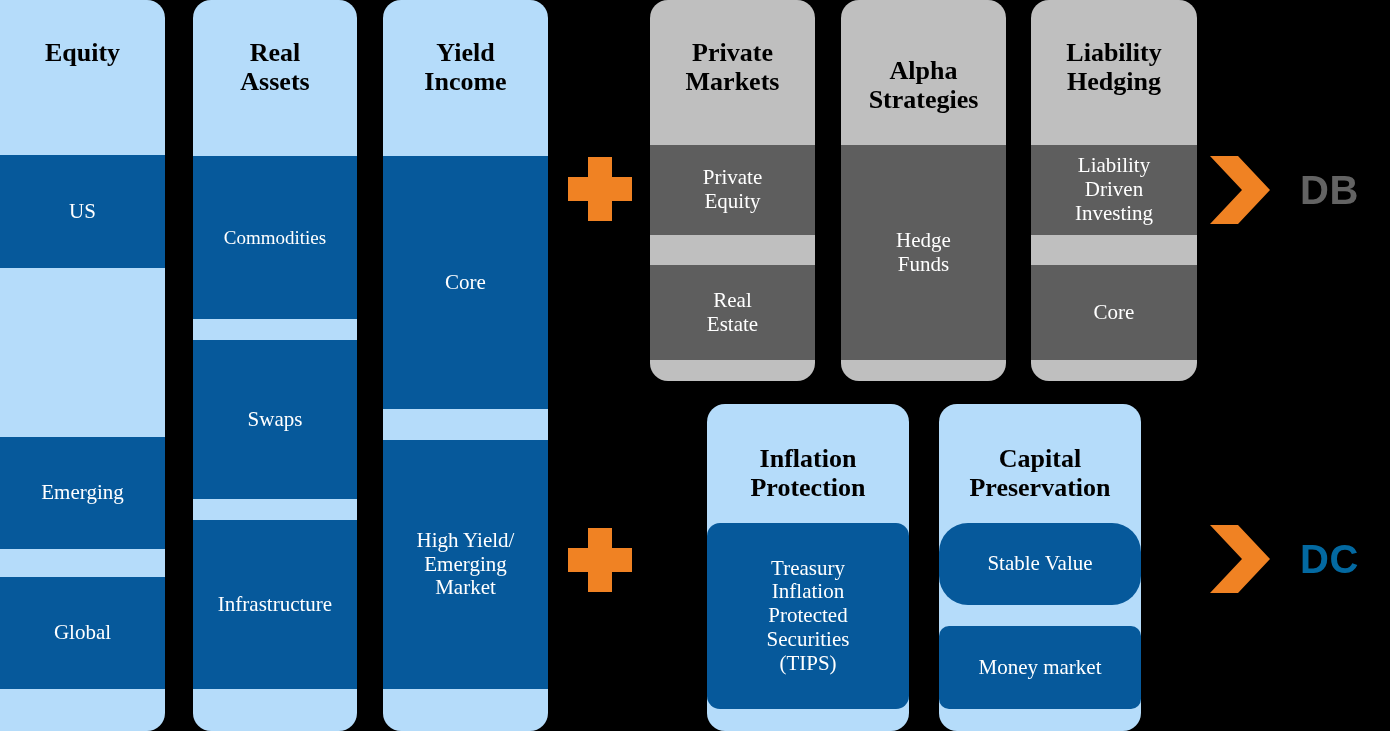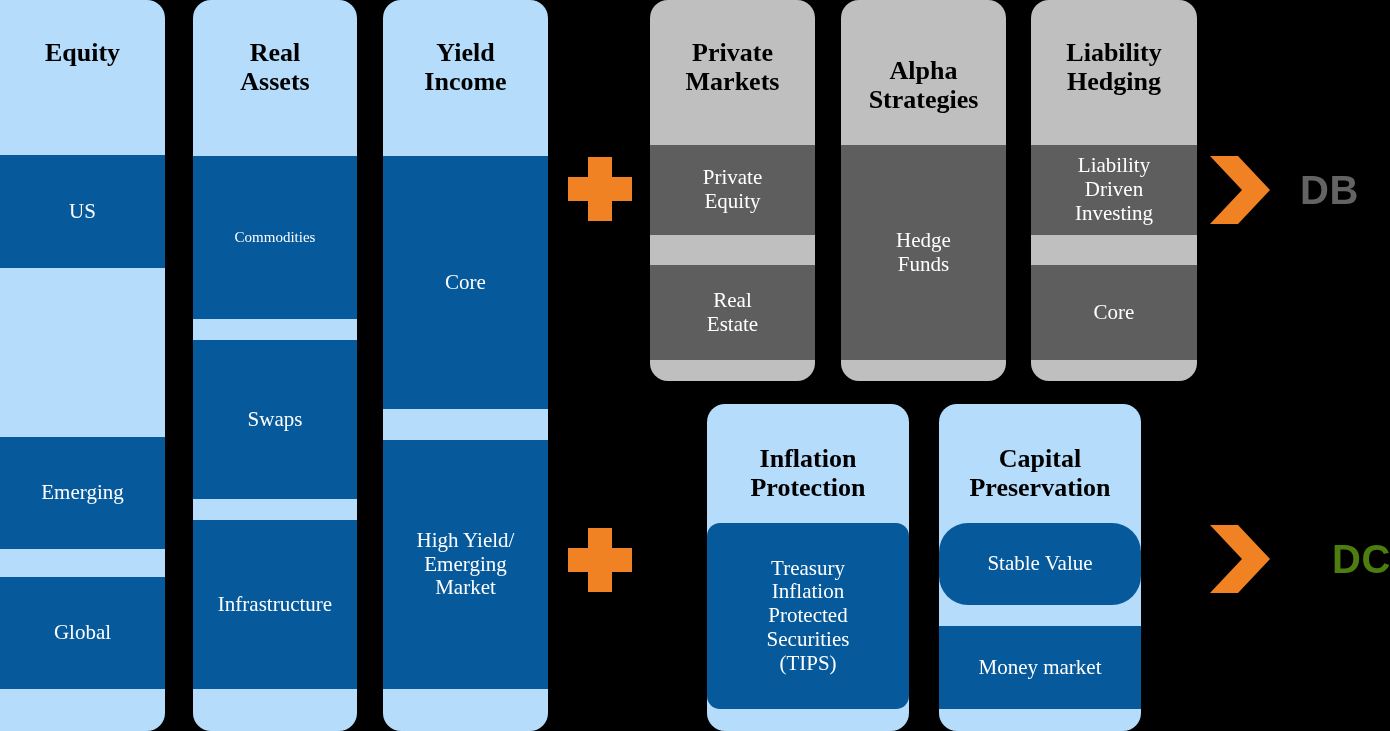--- a/index.html
+++ b/index.html
@@ -66,38 +66,38 @@
   
   .chevron { position: absolute; }
 
   
   .outcome {
     position: absolute;
     font-weight: bold;
     letter-spacing: 0.5px;
   }
   .outcome.db { color: #636363; }
-  .outcome.dc { color: #4d7c0f; margin-left: 32px; }
+  .outcome.dc { color: #0369a1; }
 </style>
 </head>
 <body>
 
 <div class="pill blue" style="left:0px; top:0px; width:165px; height:731px; border-radius:0 18px 18px 0;">
   <div class="pill-title" style="top:38px; font-size:26px;">Equity</div>
 
   <div class="seg blue" style="top:155px; height:113px; font-size:21px;">US</div>
   <div class="seg blue" style="top:437px; height:112px; font-size:21px;">Emerging</div>
   <div class="seg blue" style="top:577px; height:112px; font-size:21px;">Global</div>
 </div>
 
 <div class="pill blue" style="left:193px; top:0px; width:164px; height:731px;">
   <div class="pill-title" style="top:38px; font-size:26px;">Real
 Assets</div>
 
-  <div class="seg blue" style="top:156px; height:163px; font-size:15px;">Commodities</div>
+  <div class="seg blue" style="top:156px; height:163px; font-size:19px;">Commodities</div>
   <div class="seg blue" style="top:340px; height:159px; font-size:21px;">Swaps</div>
   <div class="seg blue" style="top:520px; height:169px; font-size:21px;">Infrastructure</div>
 </div>
 
 <div class="pill blue" style="left:383px; top:0px; width:165px; height:731px;">
   <div class="pill-title" style="top:38px; font-size:26px;">Yield
 Income</div>
 
   <div class="seg blue" style="top:156px; height:253px; font-size:21px;">Core</div>
   <div class="seg blue" style="top:440px; height:249px; font-size:21px;">High Yield/
@@ -160,21 +160,21 @@
 Protected
 Securities
 (TIPS)</div>
 </div>
 
 <div class="pill blue" style="left:939px; top:404px; width:202px; height:327px;">
   <div class="pill-title" style="top:40px; font-size:26px;">Capital
 Preservation</div>
 
   <div class="seg blue" style="top:119px; height:82px; font-size:21px;border-radius:29px;">Stable Value</div>
-  <div class="seg blue" style="top:222px; height:83px; font-size:21px;">Money market</div>
+  <div class="seg blue" style="top:222px; height:83px; font-size:21px;border-radius:10px;">Money market</div>
 </div>
 
 <div class="chevron" style="left:1210px; top:525px; width:60px; height:68px;">
   <svg width="60" height="68" viewBox="0 0 60 68">
     <polygon points="0,0 28,0 60,34 28,68 0,68 32,34" fill="#f08223"></polygon>
   </svg>
 </div>
 
 <div class="outcome dc" style="left:1300px; top:537px; font-size:40px;">DC</div>
 

